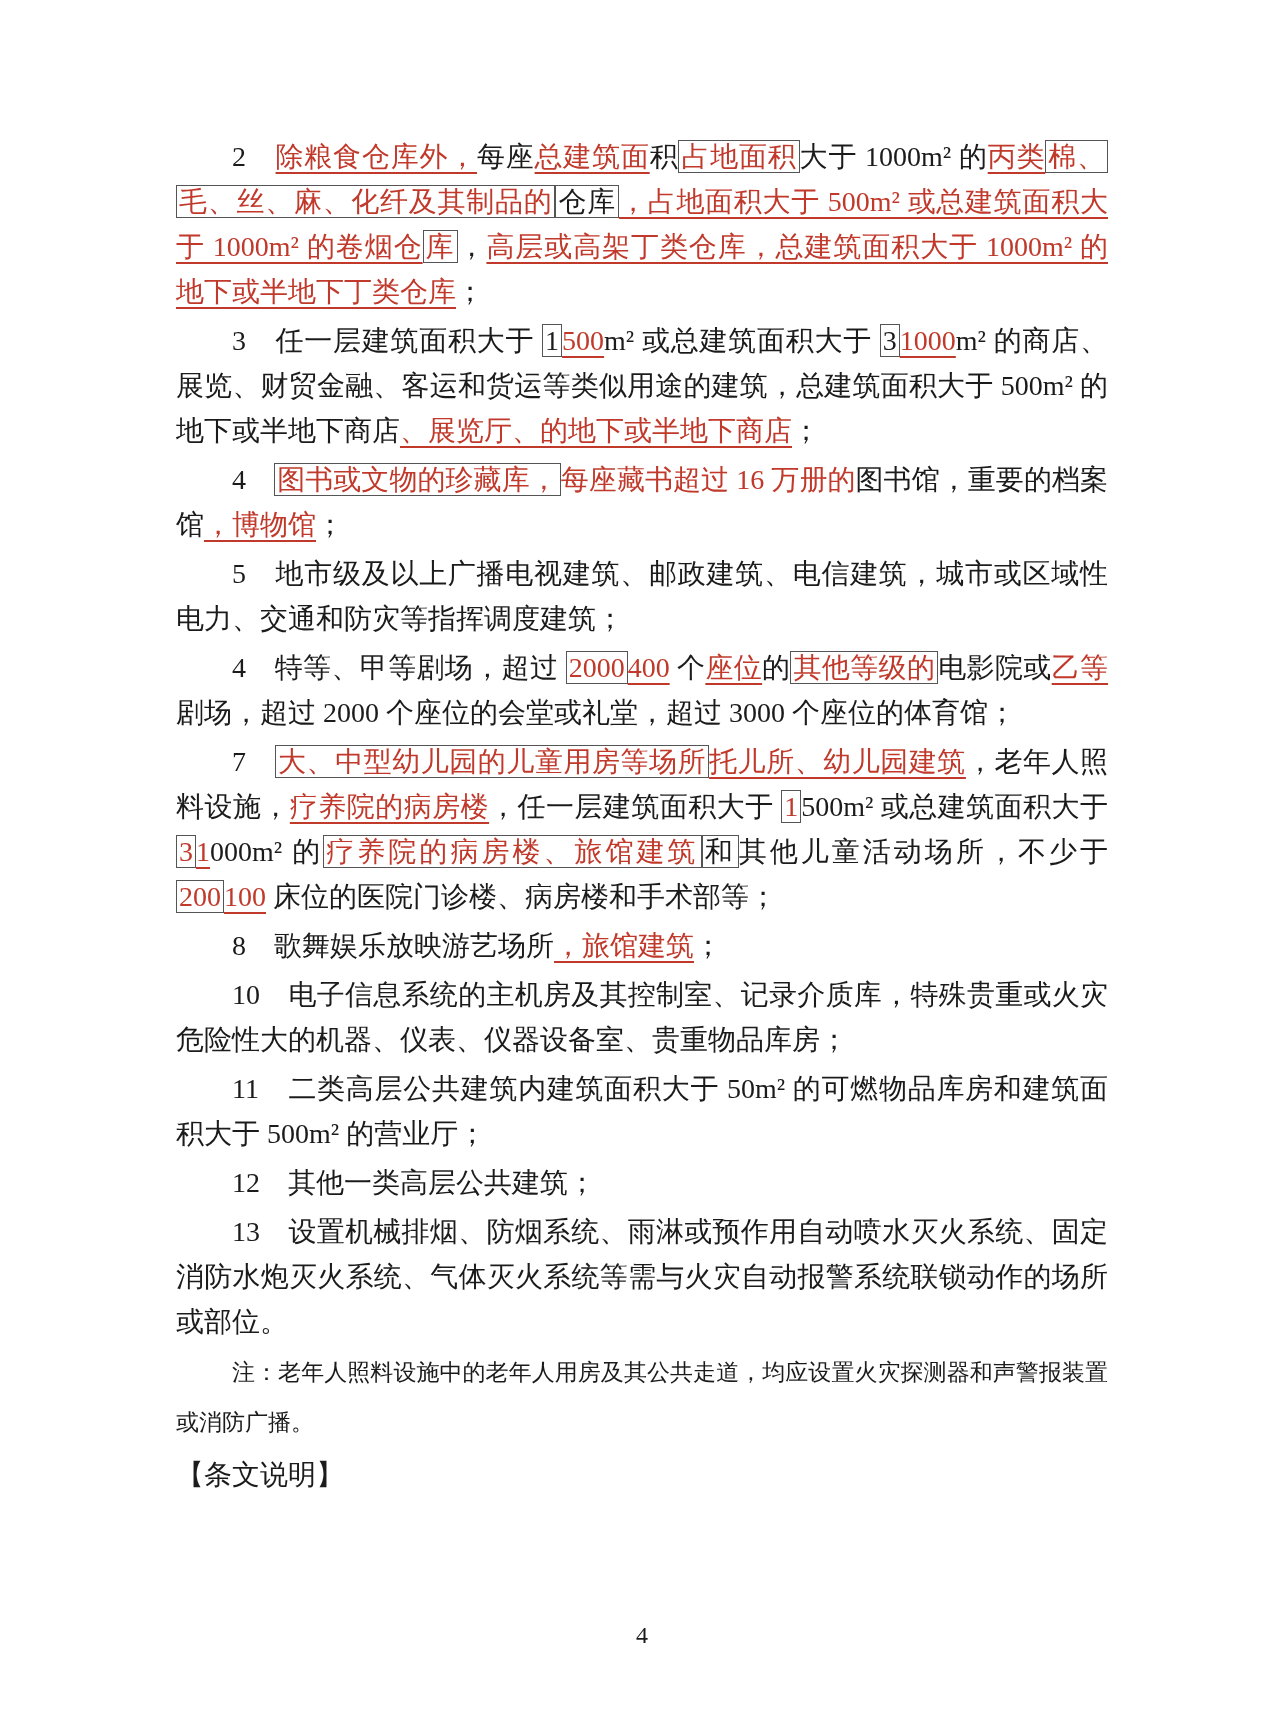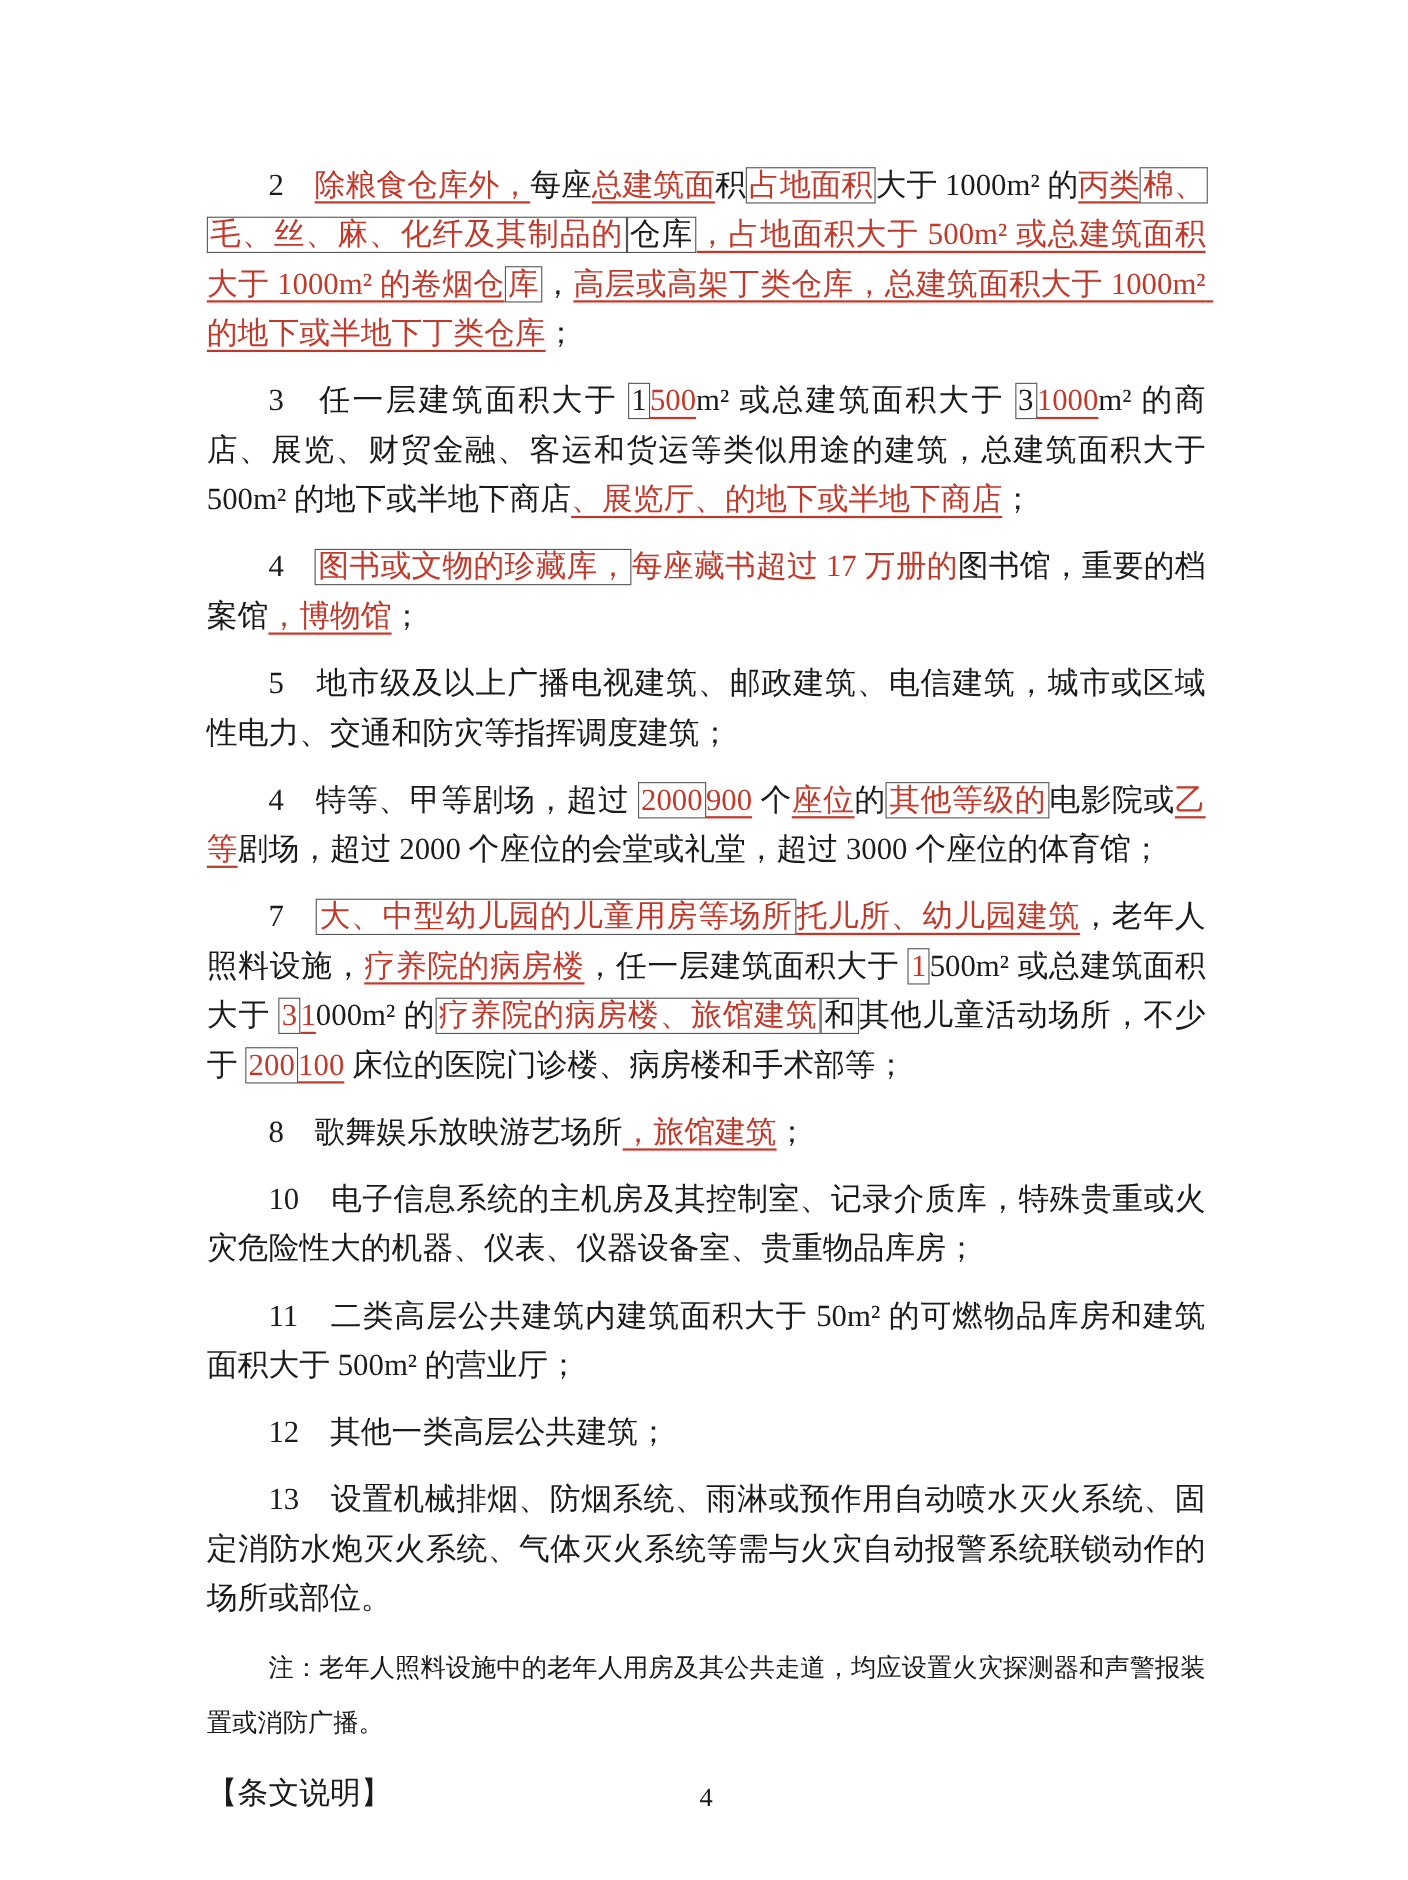--- a/index.html
+++ b/index.html
@@ -2,42 +2,42 @@
 <html style="--red: #c0392b; --box: #555555; --ink: #1b1b1b;"><head>
 <meta charset="utf-8">
 <style>
   :root { --red:#c0392b; --ink:#1b1b1b; --box:#555; }
   html,body { margin:0; padding:0; background:#ffffff; }
   body { width:1280px; height:1709px; position:relative;
          font-family:"Liberation Serif","DejaVu Serif",serif; color:var(--ink); }
   .page { position:absolute; inset:0; background:#fff; }
   .doc { position:absolute; left:172px; top:130px; width:940px;
          font-size:28px; line-height:45px; text-align:justify; }
-  p.para { margin:16px; text-indent:56px; }
+  p.para { margin:4px; text-indent:56px; }
   p.para.noindent { text-indent:0; }
   p.para.bold { font-weight:normal; }
   p.para.small { font-size:23px; line-height:50px; }
   .run { white-space:pre-wrap; }
   .run.r, .run.ru, .run.rb { color:var(--red); }
   .run.ru { text-decoration:underline; text-decoration-thickness:1.5px; text-underline-offset:6px; }
   .run.rb, .run.kb { border:1.5px solid var(--box); padding:0 2px;
                      -webkit-box-decoration-break:clone; box-decoration-break:clone; }
   .footer { position:absolute; left:172px; width:940px; top:1622px;
             text-align:center; font-size:24px; color:var(--ink); }
 </style>
 </head>
 <body>
 
 <div class="page">
   <main class="doc">
       <p class="para"><span class="run k">2　</span><span class="run ru">除粮食仓库外，</span><span class="run k">每座</span><span class="run ru">总建筑面</span><span class="run k">积</span><span class="run rb">占地面积</span><span class="run k">大于 1000m² 的</span><span class="run ru">丙类</span><span class="run rb">棉、毛、丝、麻、化纤及其制品的</span><span class="run kb">仓库</span><span class="run ru">，占地面积大于 500m² 或总建筑面积大于 1000m² 的卷烟仓</span><span class="run rb">库</span><span class="run k">，</span><span class="run ru">高层或高架丁类仓库，总建筑面积大于 1000m² 的地下或半地下丁类仓库</span><span class="run k">；</span></p>
       <p class="para"><span class="run k">3　任一层建筑面积大于 </span><span class="run kb">1</span><span class="run ru">500</span><span class="run k">m² 或总建筑面积大于 </span><span class="run kb">3</span><span class="run ru">1000</span><span class="run k">m² 的商店、展览、财贸金融、客运和货运等类似用途的建筑，总建筑面积大于 500m² 的地下或半地下商店</span><span class="run ru">、展览厅、的地下或半地下商店</span><span class="run k">；</span></p>
-      <p class="para"><span class="run k">4　</span><span class="run rb">图书或文物的珍藏库，</span><span class="run r">每座藏书超过 17 万册的</span><span class="run k">图书馆，重要的档案馆</span><span class="run ru">，博物馆</span><span class="run k">；</span></p>
+      <p class="para"><span class="run k">4　</span><span class="run rb">图书或文物的珍藏库，</span><span class="run r">每座藏书超过 16 万册的</span><span class="run k">图书馆，重要的档案馆</span><span class="run ru">，博物馆</span><span class="run k">；</span></p>
       <p class="para"><span class="run k">5　地市级及以上广播电视建筑、邮政建筑、电信建筑，城市或区域性电力、交通和防灾等指挥调度建筑；</span></p>
-      <p class="para"><span class="run k">4　特等、甲等剧场，超过 </span><span class="run rb">2000</span><span class="run ru">900</span><span class="run k"> 个</span><span class="run ru">座位</span><span class="run k">的</span><span class="run rb">其他等级的</span><span class="run k">电影院或</span><span class="run ru">乙等</span><span class="run k">剧场，超过 2000 个座位的会堂或礼堂，超过 3000 个座位的体育馆；</span></p>
+      <p class="para"><span class="run k">4　特等、甲等剧场，超过 </span><span class="run rb">2000</span><span class="run ru">400</span><span class="run k"> 个</span><span class="run ru">座位</span><span class="run k">的</span><span class="run rb">其他等级的</span><span class="run k">电影院或</span><span class="run ru">乙等</span><span class="run k">剧场，超过 2000 个座位的会堂或礼堂，超过 3000 个座位的体育馆；</span></p>
       <p class="para"><span class="run k">7　</span><span class="run rb">大、中型幼儿园的儿童用房等场所</span><span class="run ru">托儿所、幼儿园建筑</span><span class="run k">，老年人照料设施，</span><span class="run ru">疗养院的病房楼</span><span class="run k">，任一层建筑面积大于 </span><span class="run rb">1</span><span class="run k">500m² 或总建筑面积大于 </span><span class="run rb">3</span><span class="run ru">1</span><span class="run k">000m² 的</span><span class="run rb">疗养院的病房楼、旅馆建筑</span><span class="run kb">和</span><span class="run k">其他儿童活动场所，不少于 </span><span class="run rb">200</span><span class="run ru">100</span><span class="run k"> 床位的医院门诊楼、病房楼和手术部等；</span></p>
       <p class="para"><span class="run k">8　歌舞娱乐放映游艺场所</span><span class="run ru">，旅馆建筑</span><span class="run k">；</span></p>
       <p class="para"><span class="run k">10　电子信息系统的主机房及其控制室、记录介质库，特殊贵重或火灾危险性大的机器、仪表、仪器设备室、贵重物品库房；</span></p>
       <p class="para"><span class="run k">11　二类高层公共建筑内建筑面积大于 50m² 的可燃物品库房和建筑面积大于 500m² 的营业厅；</span></p>
       <p class="para"><span class="run k">12　其他一类高层公共建筑；</span></p>
       <p class="para"><span class="run k">13　设置机械排烟、防烟系统、雨淋或预作用自动喷水灭火系统、固定消防水炮灭火系统、气体灭火系统等需与火灾自动报警系统联锁动作的场所或部位。</span></p>
       <p class="para small"><span class="run k">注：老年人照料设施中的老年人用房及其公共走道，均应设置火灾探测器和声警报装置或消防广播。</span></p>
       <p class="para noindent bold"><span class="run k">【条文说明】</span></p>
     </main>
   <div class="footer">4</div>

